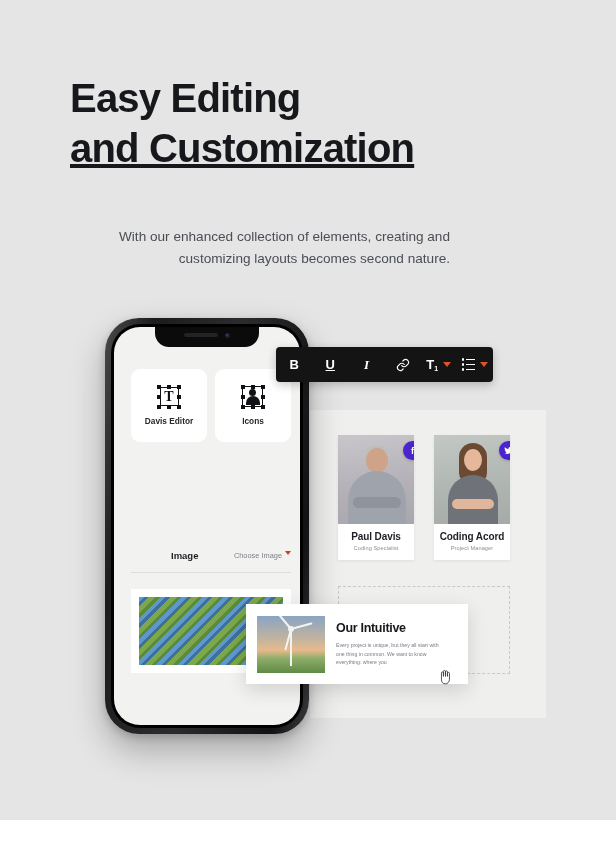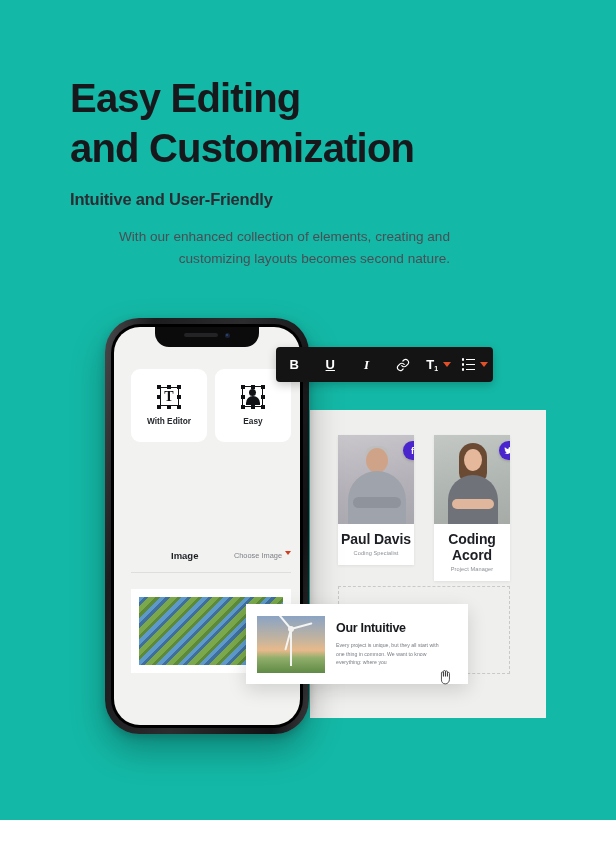--- a/index.html
+++ b/index.html
@@ -7,36 +7,36 @@
   body {
     font-family: "Liberation Sans", sans-serif;
     background: #ffffff;
     overflow: hidden;
     position: relative;
   }
   .page {
     position: absolute;
     left: 0; top: 0;
     width: 616px; height: 820px;
-    background: #14b8a6;
+    background: #e5e5e5;
     overflow: hidden;
   }
 
   
   .headline {
     position: absolute;
     left: 70px; top: 73px;
     width: 470px;
     font-size: 40px;
     line-height: 50px;
     font-weight: 700;
     letter-spacing: -0.8px;
     color: #16181c;
   }
-  .headline .l2 { display: block; }
+  .headline .l2 { display: block; text-decoration: underline; }
   .subhead {
     position: absolute;
     left: 70px; top: 190px;
     font-size: 16.5px;
     font-weight: 600;
     letter-spacing: -0.2px;
     color: #2a2d33;
   }
   .body-copy {
     position: absolute;
@@ -94,21 +94,21 @@
     right: -8px; top: 6px;
     width: 19px; height: 19px;
     border-radius: 50%;
     background: #4a25cd;
     color: #fff;
     display: flex; align-items: center; justify-content: center;
     font-size: 9px; font-weight: 700;
     box-shadow: 0 1px 3px rgba(0,0,0,.2);
   }
   .team-meta { padding: 7px 2px 9px; text-align: center; }
-  .team-name { font-size: 14px; font-weight: 700; color: #1d1f24; letter-spacing: -0.1px; }
+  .team-name { font-size: 10px; font-weight: 700; color: #1d1f24; letter-spacing: -0.1px; }
   .team-role { font-size: 5.6px; color: #8b8f96; margin-top: 3px; letter-spacing: .1px; }
 
   
   .dropzone {
     position: absolute;
     left: 338px; top: 586px;
     width: 172px; height: 88px;
     border: 1px dashed #c9c9c6;
   }
 
@@ -296,21 +296,20 @@
 </style>
 </head>
 <body>
 
 <div class="page">
 
   <h1 class="headline">
     <span>Easy Editing</span>
     <span class="l2">and Customization</span>
   </h1>
-  <div class="subhead">Intuitive and User-Friendly</div>
   <p class="body-copy">With our enhanced collection of elements, creating and customizing layouts becomes second nature.</p>
 
   <div class="panel"></div>
 
   <div class="dropzone"></div>
 
   <div class="team-card c1">
     <div class="team-photo">
       <div class="ph-bg ph1"></div>
       <div class="p-hair"></div>
@@ -364,41 +363,41 @@
               </div>
               <span class="handle h-tl"></span>
                 <span class="handle h-tm"></span>
                 <span class="handle h-tr"></span>
               <span class="handle h-lm"></span>
                 <span class="handle h-rm"></span>
               <span class="handle h-bl"></span>
                 <span class="handle h-bm"></span>
                 <span class="handle h-br"></span>
             </div>
-            <div class="wlabel">With Editor</div>
+            <div class="wlabel">Davis Editor</div>
           </div>
 
 
           <div class="widget">
             <div class="wicon" style="position:relative">
               <div class="ic-person">
                 <div class="pbox"></div>
                 <div class="phead"></div>
                 <div class="pbod"></div>
               </div>
               <span class="handle h-tl"></span>
                 <span class="handle h-tm"></span>
                 <span class="handle h-tr"></span>
               <span class="handle h-lm"></span>
                 <span class="handle h-rm"></span>
               <span class="handle h-bl"></span>
                 <span class="handle h-bm"></span>
                 <span class="handle h-br"></span>
             </div>
-            <div class="wlabel">Easy</div>
+            <div class="wlabel">Icons</div>
           </div>
         </div>
 
         <div class="img-row">
           <div class="img-title">Image</div>
           <div class="choose">
             <span>Choose Image</span>
             <span class="cv"></span>
           </div>
         </div>

